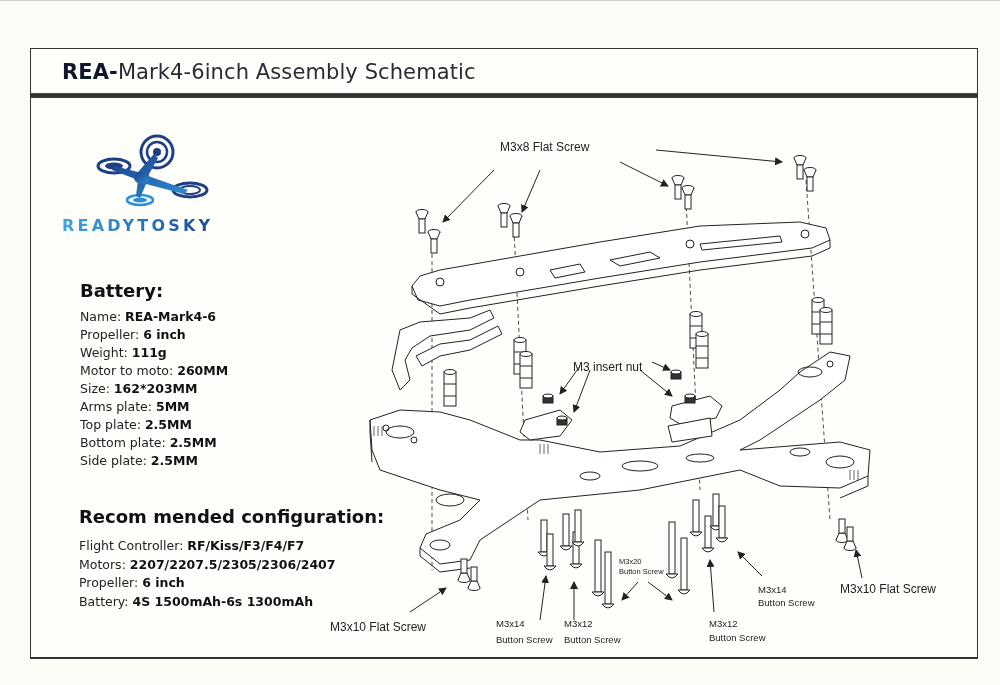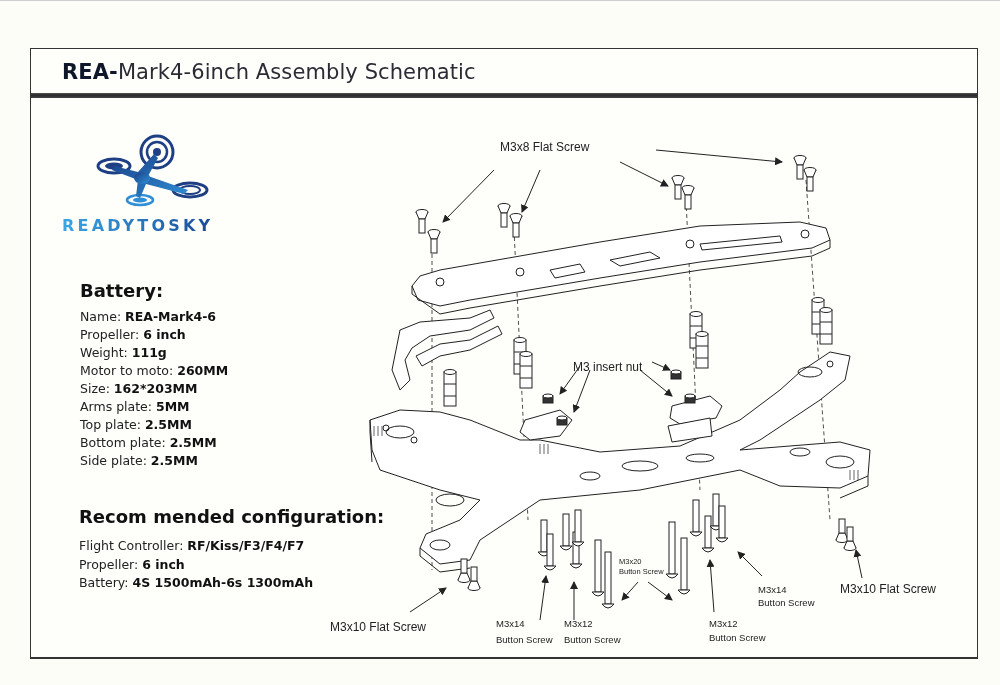--- a/index.html
+++ b/index.html
@@ -68,20 +68,21 @@
   <div><span>Size: </span><span class="v">162*203MM</span></div>
   <div><span>Arms plate: </span><span class="v">5MM</span></div>
   <div><span>Top plate: </span><span class="v">2.5MM</span></div>
   <div><span>Bottom plate: </span><span class="v">2.5MM</span></div>
   <div><span>Side plate: </span><span class="v">2.5MM</span></div>
 </div>
 
 <div class="h2" style="left:79px; top:506px;">Recom mended configuration:</div>
 <div class="clist">
   <div><span>Flight Controller: </span><span class="v">RF/Kiss/F3/F4/F7</span></div>
+  <div><span>Motors: </span><span class="v">2207/2207.5/2305/2306/2407</span></div>
   <div><span>Propeller: </span><span class="v">6 inch</span></div>
   <div><span>Battery: </span><span class="v">4S 1500mAh-6s 1300mAh</span></div>
 </div>
 
 <svg class="diagram" viewBox="0 0 1000 685">
   <defs>
     <marker id="ah" markerWidth="8" markerHeight="8" refX="7" refY="4" orient="auto">
       <path d="M0,0 L8,4 L0,8 Z" fill="#222"></path>
     </marker>
     <g id="flatscrew">

